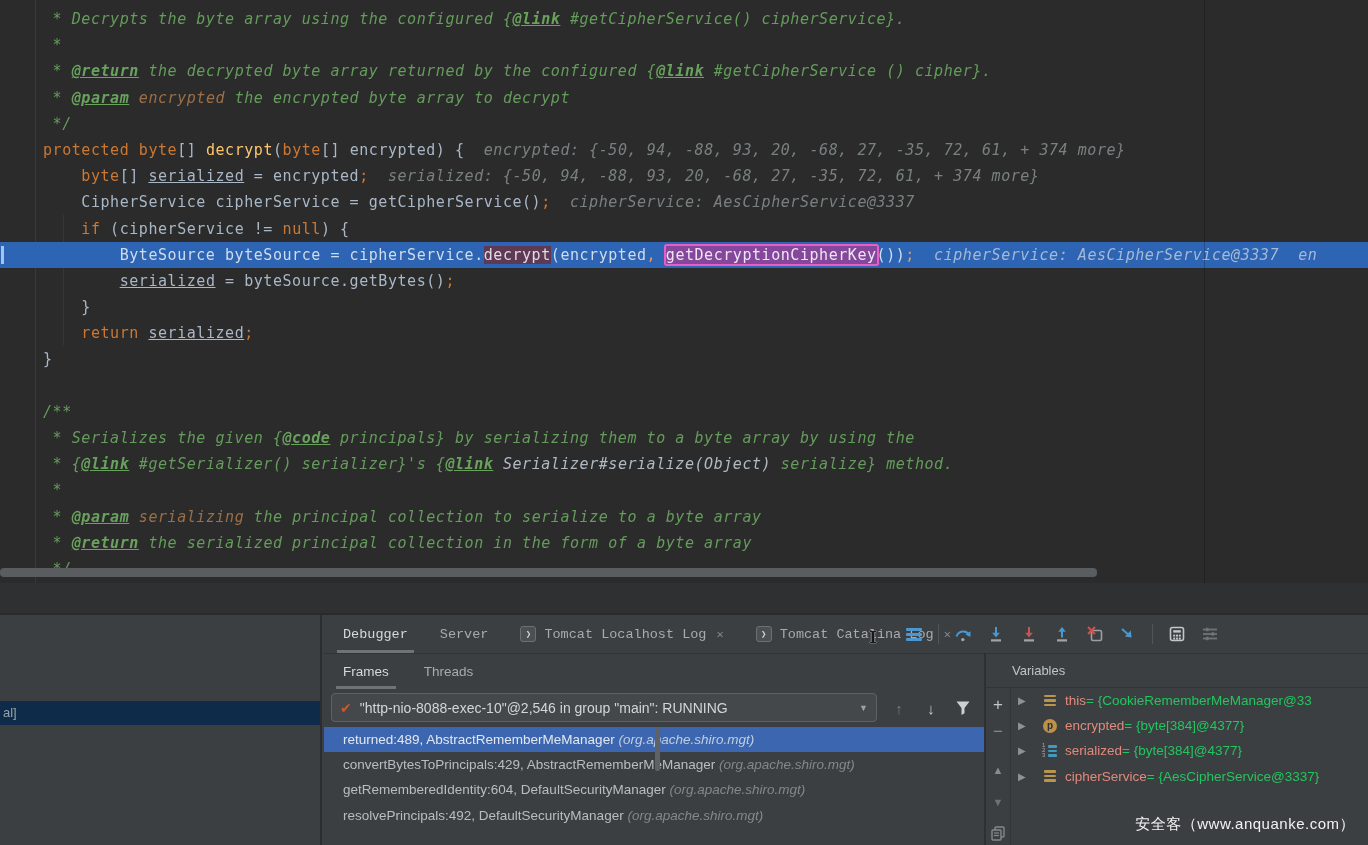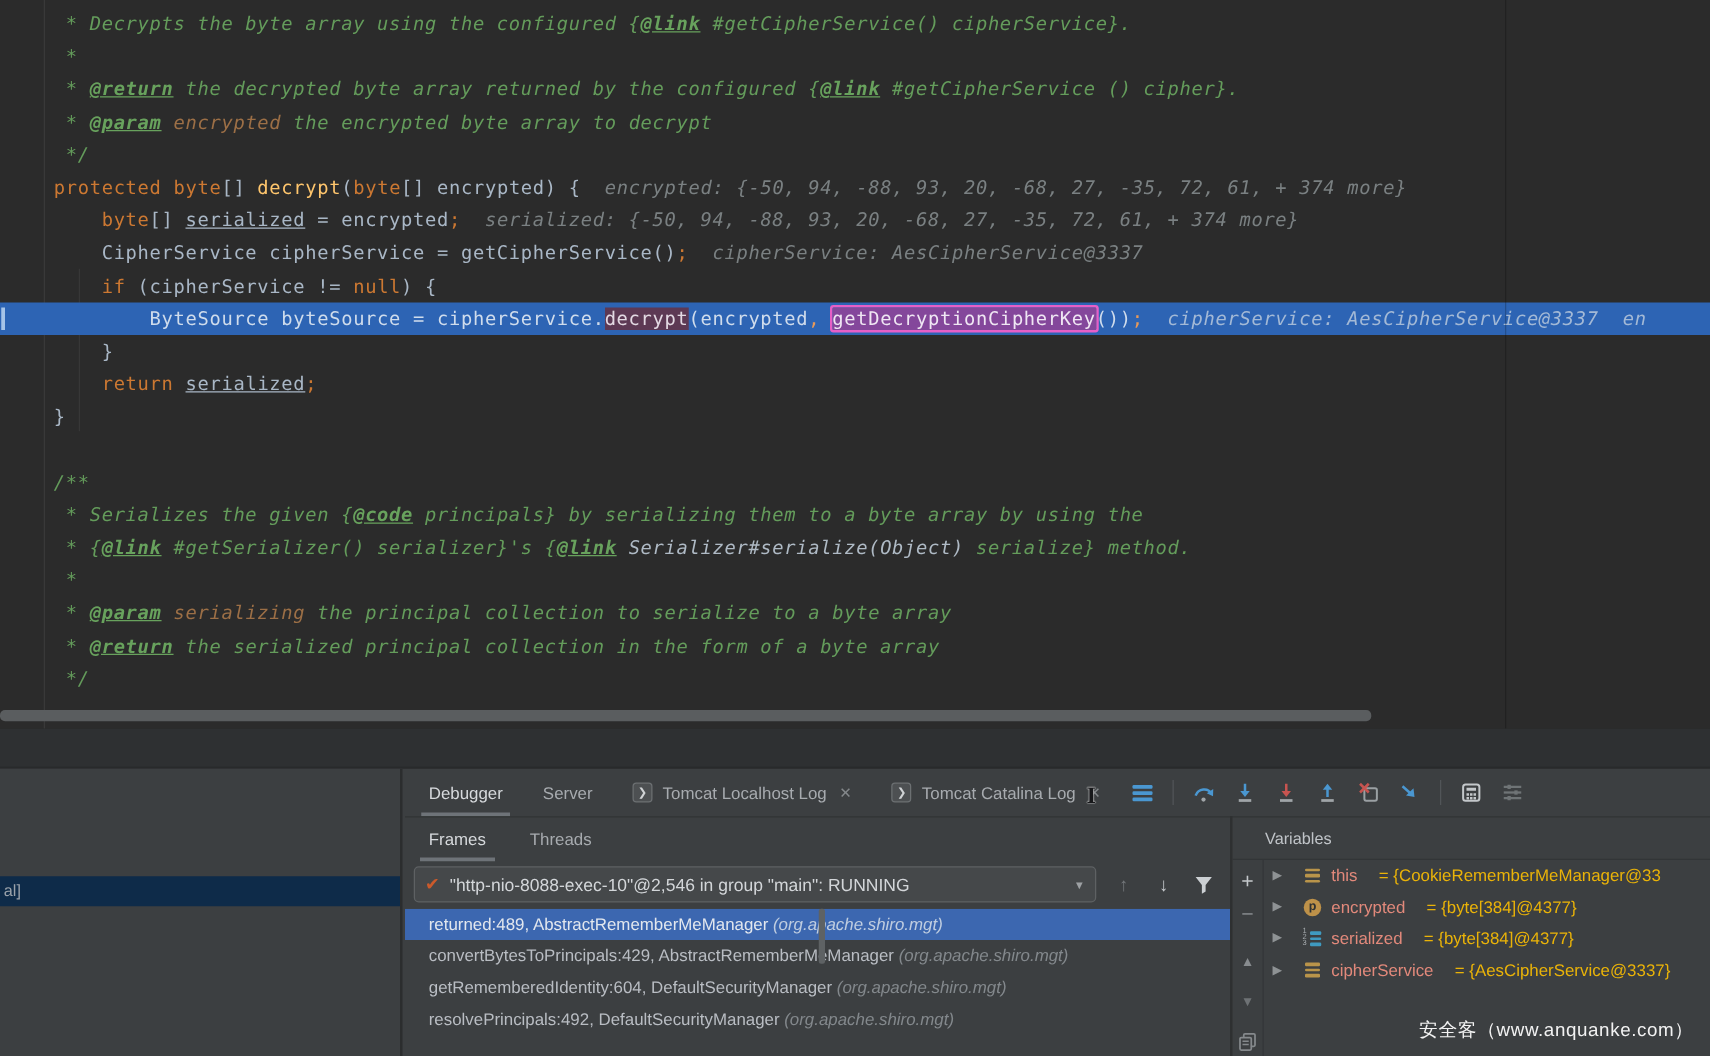--- a/index.html
+++ b/index.html
@@ -39,21 +39,21 @@
 
   
   .left-panel{position:absolute;left:0;top:615px;width:322px;height:230px;background:#3c3f41;border-right:2px solid #2b2d2e;box-sizing:border-box;}
   .left-panel .sel-row{position:absolute;left:0;top:86px;right:0;height:24px;line-height:24px;background:#0e2b49;
        color:#9aa2aa;font-size:13px;padding-left:3px;overflow:hidden;}
 
   
   .tool-tabs-row{position:absolute;left:324px;top:615px;right:0;height:38px;}
   .tool-tabs{position:absolute;left:8px;top:0;bottom:0;display:flex;align-items:center;}
   .tool-tab{position:relative;height:100%;display:flex;align-items:center;gap:8px;padding:0 11px;margin-right:10px;
-       font-size:13.5px;color:#a7abaf;cursor:default;}
+       font-size:13.5px;color:#a7abaf;cursor:default;font-family:Liberation Mono, monospace;}
   .tool-tab.sel{color:#d6d9dc;}
   .tool-tab.sel::after{content:"";position:absolute;left:5px;right:5px;bottom:0;height:3px;background:#6e7378;}
   .console-ic{display:inline-flex;width:16px;height:16px;background:#4d5052;border:1px solid #6c7072;border-radius:3px;
        align-items:center;justify-content:center;font-size:9px;color:#d0d3d5;box-sizing:border-box;}
   .tab-close{color:#84888b;font-size:12px;margin-left:2px;}
   .row-sep{position:absolute;left:0;right:0;top:38px;height:1px;background:#313435;}
 
   .debug-toolbar{position:absolute;left:581px;top:0;height:38px;display:flex;align-items:center;gap:15px;}
   .tb-sep{width:1px;height:20px;background:#515558;}
   .tb-ic{width:18px;height:18px;display:inline-flex;align-items:center;justify-content:center;}
@@ -90,21 +90,21 @@
   .vars-sep{position:absolute;left:984px;top:653px;width:2px;bottom:0;background:#2e3031;}
   .vars-header{position:absolute;left:986px;top:653px;right:0;height:35px;border-bottom:1px solid #323537;box-sizing:border-box;
        display:flex;align-items:center;padding-left:26px;font-size:13px;color:#c0c4c8;}
   .vars-toolbar{position:absolute;left:986px;top:688px;width:25px;bottom:0;border-right:1px solid #333639;box-sizing:border-box;}
   .vt-btn{position:absolute;left:0;width:24px;height:20px;display:flex;align-items:center;justify-content:center;}
   .vars-tree{position:absolute;left:1011px;top:688px;right:0;height:157px;overflow:hidden;}
   .var-row{height:25.2px;display:flex;align-items:center;white-space:nowrap;overflow:hidden;font-size:13.5px;}
   .var-row .tri{width:14px;margin-left:7px;color:#8e9294;font-size:10px;}
   .var-row .vic{width:16px;height:16px;margin-left:10px;margin-right:7px;display:inline-flex;align-items:center;justify-content:center;position:relative;}
   .var-name{color:#e2897b;}
-  .var-val{color:#eab308;margin-left:17px;}
+  .var-val{color:#22c55e;margin-left:0;}
   .ic-value{display:inline-flex;flex-direction:column;gap:2px;}
   .ic-value i{display:block;width:12px;height:2.5px;background:#b9944a;border-radius:1px;}
   .ic-param{width:14px;height:14px;border-radius:50%;background:#bd9149;color:#2e3133;font-weight:bold;font-size:10px;
        display:inline-flex;align-items:center;justify-content:center;}
   .ic-array{display:inline-flex;flex-direction:column;gap:2px;position:relative;padding-left:5px;}
   .ic-array i{display:block;width:9px;height:2.5px;background:#3f9ac0;border-radius:1px;}
   .ic-array::before{content:"1\A 2\A 3";white-space:pre;position:absolute;left:-1px;top:-2px;font-size:6px;line-height:4.8px;color:#a6abae;}
 
   .watermark{position:absolute;right:13px;top:815px;font-size:15px;color:#f2f2f2;letter-spacing:0.5px;}
 </style>
@@ -120,20 +120,21 @@
         <div class="line"><span class="sg-cmt"> * Decrypts the byte array using the configured {</span><span class="sg-tag">@link</span><span class="sg-cmt"> #getCipherService() cipherService}.</span></div>
         <div class="line"><span class="sg-cmt"> *</span></div>
         <div class="line"><span class="sg-cmt"> * </span><span class="sg-tag">@return</span><span class="sg-cmt"> the decrypted byte array returned by the configured {</span><span class="sg-tag">@link</span><span class="sg-cmt"> #getCipherService () cipher}.</span></div>
         <div class="line"><span class="sg-cmt"> * </span><span class="sg-tag">@param</span><span class="sg-tagv"> encrypted</span><span class="sg-cmt"> the encrypted byte array to decrypt</span></div>
         <div class="line"><span class="sg-cmt"> */</span></div>
         <div class="line"><span class="sg-kw">protected byte</span><span class="sg-pln">[] </span><span class="sg-meth">decrypt</span><span class="sg-pln">(</span><span class="sg-kw">byte</span><span class="sg-pln">[] encrypted) {</span><span class="sg-hint">  encrypted: {-50, 94, -88, 93, 20, -68, 27, -35, 72, 61, + 374 more}</span></div>
         <div class="line"><span class="sg-pln">    </span><span class="sg-kw">byte</span><span class="sg-pln">[] </span><span class="sg-und">serialized</span><span class="sg-pln"> = encrypted</span><span class="sg-pct">;</span><span class="sg-hint">  serialized: {-50, 94, -88, 93, 20, -68, 27, -35, 72, 61, + 374 more}</span></div>
         <div class="line"><span class="sg-pln">    CipherService cipherService = getCipherService()</span><span class="sg-pct">;</span><span class="sg-hint">  cipherService: AesCipherService@3337</span></div>
         <div class="line"><span class="sg-pln">    </span><span class="sg-kw">if</span><span class="sg-pln"> (cipherService != </span><span class="sg-kw">null</span><span class="sg-pln">) {</span></div>
         <div class="line exec"><span class="sg-pln">        ByteSource byteSource = cipherService.</span><span class="sg-execm">decrypt</span><span class="sg-pln">(encrypted</span><span class="sg-pct">,</span><span class="sg-pln"> </span><span class="sg-keyhl">getDecryptionCipherKey</span><span class="sg-pln">())</span><span class="sg-pct">;</span><span class="sg-hint">  cipherService: AesCipherService@3337  en</span></div>
+        <div class="line"><span class="sg-pln">        </span><span class="sg-und">serialized</span><span class="sg-pln"> = byteSource.getBytes()</span><span class="sg-pct">;</span></div>
         <div class="line"><span class="sg-pln">    }</span></div>
         <div class="line"><span class="sg-pln">    </span><span class="sg-kw">return</span><span class="sg-pln"> </span><span class="sg-und">serialized</span><span class="sg-pct">;</span></div>
         <div class="line"><span class="sg-pln">}</span></div>
         <div class="line"></div>
         <div class="line"><span class="sg-cmt">/**</span></div>
         <div class="line"><span class="sg-cmt"> * Serializes the given {</span><span class="sg-tag">@code</span><span class="sg-cmt"> principals} by serializing them to a byte array by using the</span></div>
         <div class="line"><span class="sg-cmt"> * {</span><span class="sg-tag">@link</span><span class="sg-cmt"> #getSerializer() serializer}'s {</span><span class="sg-tag">@link</span><span class="sg-cmt"> </span><span class="sg-code">Serializer#serialize(Object)</span><span class="sg-cmt"> serialize} method.</span></div>
         <div class="line"><span class="sg-cmt"> *</span></div>
         <div class="line"><span class="sg-cmt"> * </span><span class="sg-tag">@param</span><span class="sg-tagv"> serializing</span><span class="sg-cmt"> the principal collection to serialize to a byte array</span></div>
         <div class="line"><span class="sg-cmt"> * </span><span class="sg-tag">@return</span><span class="sg-cmt"> the serialized principal collection in the form of a byte array</span></div>

